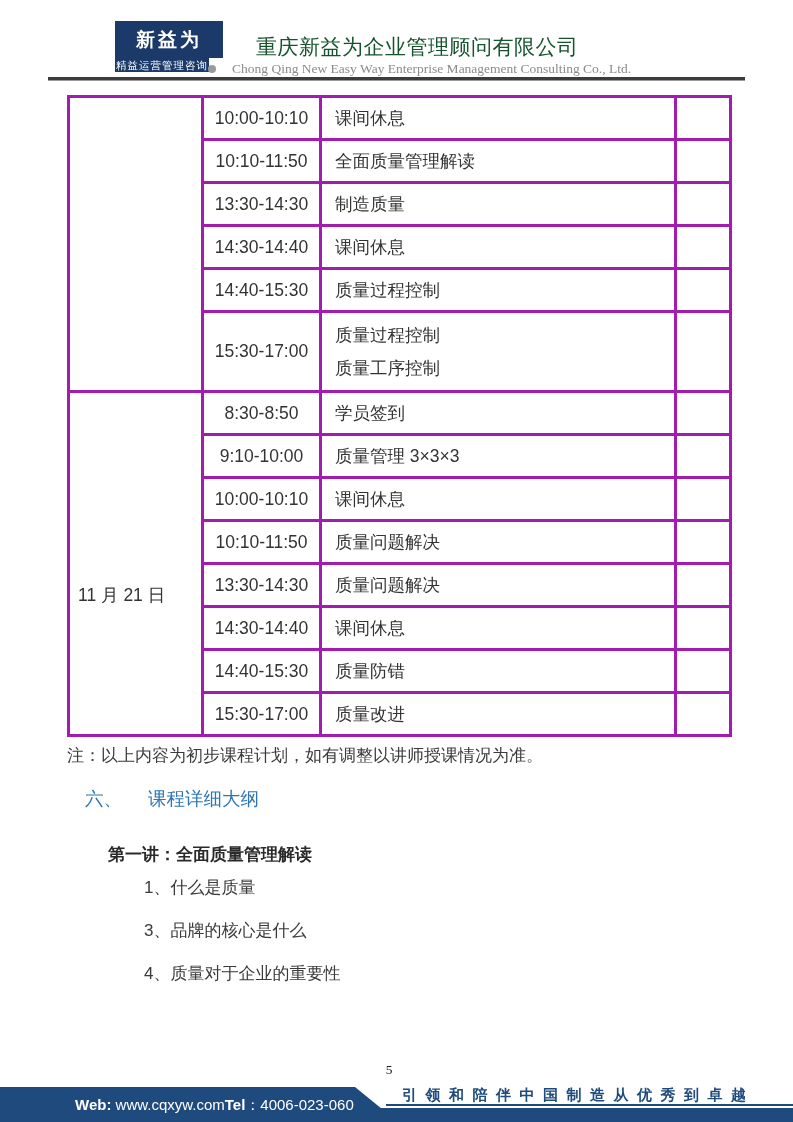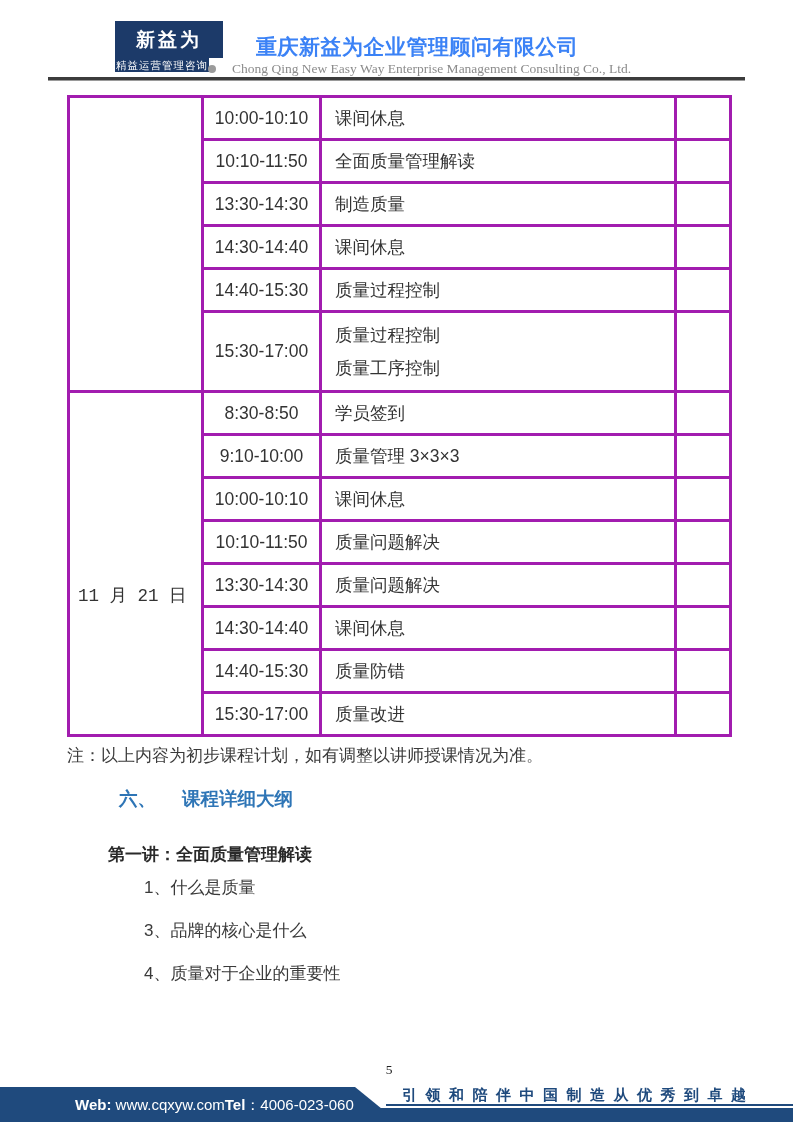--- a/index.html
+++ b/index.html
@@ -6,41 +6,41 @@
   body{font-family:"Liberation Sans","DejaVu Sans",sans-serif;}
   .page{position:relative;width:793px;height:1122px;background:#fff;overflow:hidden;margin:0 auto;}
 
   
   .logo-main{position:absolute;left:115px;top:21px;width:108px;height:37px;
     background:#1c3a69;color:#fff;font-weight:bold;font-size:19px;line-height:37px;
     text-align:center;letter-spacing:3px;}
   .logo-sub{position:absolute;left:115px;top:58px;width:94px;height:14px;
     background:#1c3a69;color:#fff;font-size:10.5px;line-height:14px;text-align:center;letter-spacing:1px;}
   .logo-dot{position:absolute;left:208px;top:65px;width:8px;height:8px;border-radius:50%;background:#9b9b9b;}
-  .company-cn{position:absolute;left:256px;top:33px;font-size:21px;font-weight:bold;color:#3b82f6;letter-spacing:0.5px;}
+  .company-cn{position:absolute;left:256px;top:33px;font-size:21px;font-weight:normal;color:#14532d;letter-spacing:0.5px;}
   .company-en{position:absolute;left:232px;top:61px;font-family:"Liberation Serif","DejaVu Serif",serif;
     font-size:13.5px;color:#8b8b8b;}
   .header-rule{position:absolute;left:48px;top:77px;width:697px;height:3px;background:#3c3c3c;
     border-bottom:1px solid #9a9a9a;}
 
   
   .sched-wrap{position:absolute;left:67px;top:95px;width:662px;}
   table.sched{border-collapse:collapse;width:662px;table-layout:fixed;}
   table.sched td{border:3px solid #a21caf;font-size:17.5px;color:#333;vertical-align:middle;}
-  td.date-cell{text-align:left;padding:62px 0 0 8px;font-size:17.5px;color:#333;vertical-align:middle;font-family:Liberation Mono, monospace;}
+  td.date-cell{text-align:left;padding:62px 0 0 8px;font-size:17.5px;color:#333;vertical-align:middle;}
   td.time-cell{text-align:center;}
   td.content-cell{text-align:left;padding-left:13px;}
   td.score-cell{}
   tr.row-normal{height:43px;}
   tr.row-tall{height:80px;}
   tr.row-tall .course-line{margin:9px 0;}
 
   
   .note{position:absolute;left:67px;top:744px;font-size:17px;color:#3a3a3a;}
-  .section-heading{position:absolute;left:85px;top:786px;font-size:18.5px;font-weight:bold;color:#2e75b6;margin-left:34px;}
+  .section-heading{position:absolute;left:85px;top:786px;font-size:18.5px;font-weight:normal;color:#2e75b6;}
   .section-heading .sec-title{margin-left:26px;}
   .lecture-heading{position:absolute;left:108px;top:843px;font-size:17px;font-weight:bold;color:#2a2a2a;}
   .lecture-list{position:absolute;left:108px;top:878px;margin-left:36px;}
   .lecture-item{font-size:17px;color:#3a3a3a;height:43px;line-height:20px;}
 
   
   .page-number{position:absolute;left:0;top:1062px;width:778px;text-align:center;
     font-family:"Liberation Serif","DejaVu Serif",serif;font-size:13.5px;color:#222;}
   .footer-band{position:absolute;left:0;top:1087px;width:398px;height:35px;background:#1f4a7d;
     clip-path:polygon(0 0,355px 0,100% 100%,0 100%);}

